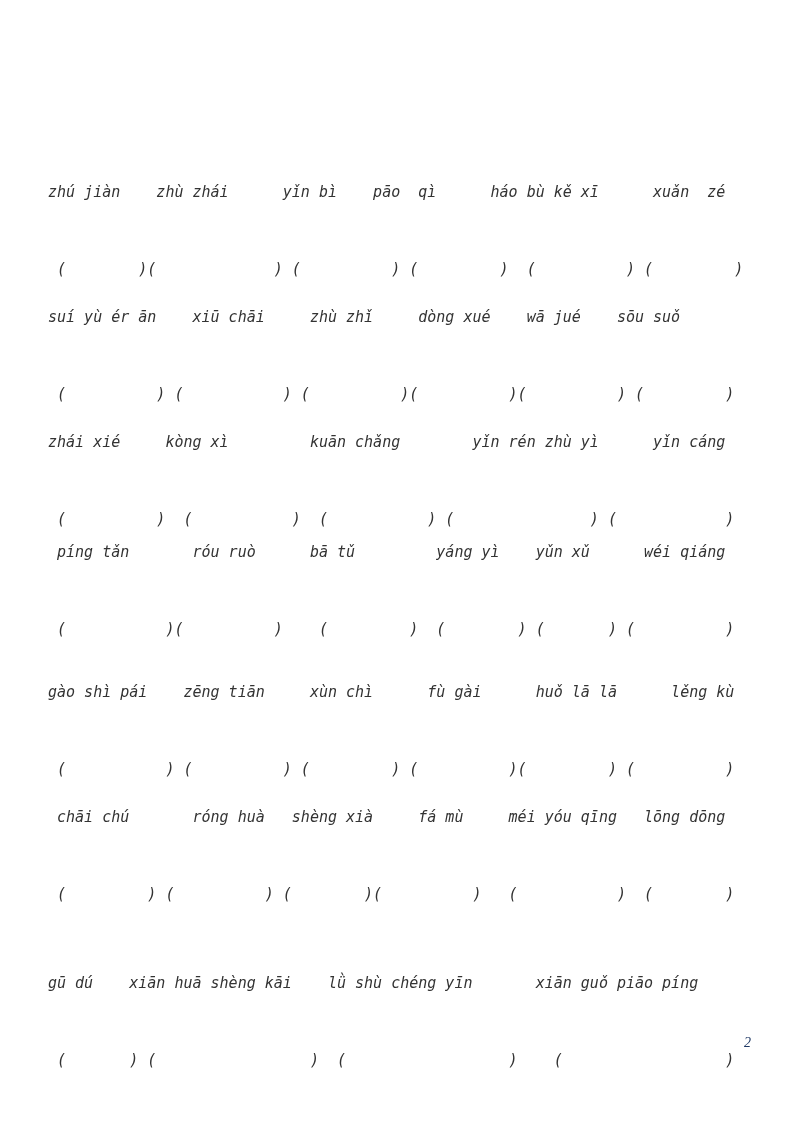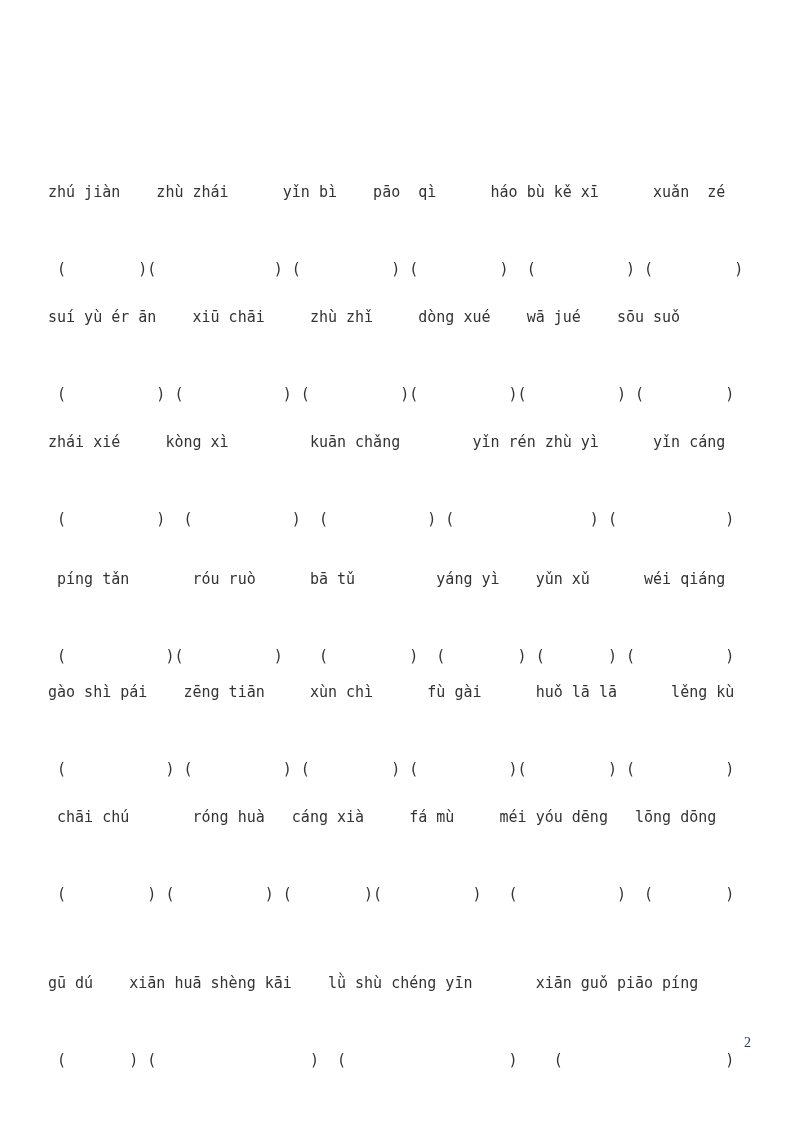--- a/index.html
+++ b/index.html
@@ -9,20 +9,21 @@
   }
   .page {
     position: relative;
     width: 793px;
     height: 1122px;
     background: #ffffff;
     overflow: hidden;
     font-family: "DejaVu Sans Mono", monospace;
     font-size: 15px;
     color: #333333;
+    font-style: italic;
   }
   .ws-row {
     position: absolute;
     left: 48px;
     white-space: pre;
     line-height: 18px;
   }
   .pinyin-line {
     white-space: pre;
   }
@@ -52,32 +53,32 @@
   <div class="ws-row" style="top:272px">
     <div class="pinyin-line">suí yù ér ān    xiū chāi     zhù zhǐ     dòng xué    wā jué    sōu suǒ</div>
     <div class="blanks-line"> (          ) (           ) (          )(          )(          ) (         )</div>
   </div>
 
   <div class="ws-row" style="top:397px">
     <div class="pinyin-line">zhái xié     kòng xì         kuān chǎng        yǐn rén zhù yì      yǐn cáng</div>
     <div class="blanks-line"> (          )  (           )  (           ) (               ) (            )</div>
   </div>
 
-  <div class="ws-row" style="top:534px">
+  <div class="ws-row" style="top:507px">
     <div class="pinyin-line"> píng tǎn       róu ruò      bā tǔ         yáng yì    yǔn xǔ      wéi qiáng</div>
     <div class="blanks-line"> (           )(          )    (         )  (        ) (       ) (          )</div>
   </div>
 
   <div class="ws-row" style="top:647px">
     <div class="pinyin-line">gào shì pái    zēng tiān     xùn chì      fù gài      huǒ lā lā      lěng kù</div>
     <div class="blanks-line"> (           ) (          ) (         ) (          )(         ) (          )</div>
   </div>
 
   <div class="ws-row" style="top:772px">
-    <div class="pinyin-line"> chāi chú       róng huà   cáng xià     fá mù     méi yóu dēng   lōng dōng</div>
+    <div class="pinyin-line"> chāi chú       róng huà   shèng xià     fá mù     méi yóu qīng   lōng dōng</div>
     <div class="blanks-line"> (         ) (          ) (        )(          )   (           )  (        )</div>
   </div>
 
   <div class="ws-row" style="top:938px">
     <div class="pinyin-line">gū dú    xiān huā shèng kāi    lǜ shù chéng yīn       xiān guǒ piāo píng</div>
     <div class="blanks-line"> (       ) (                 )  (                  )    (                  )</div>
   </div>
 
   <div class="page-number" style="color: rgb(31, 56, 100);">2</div>
 

